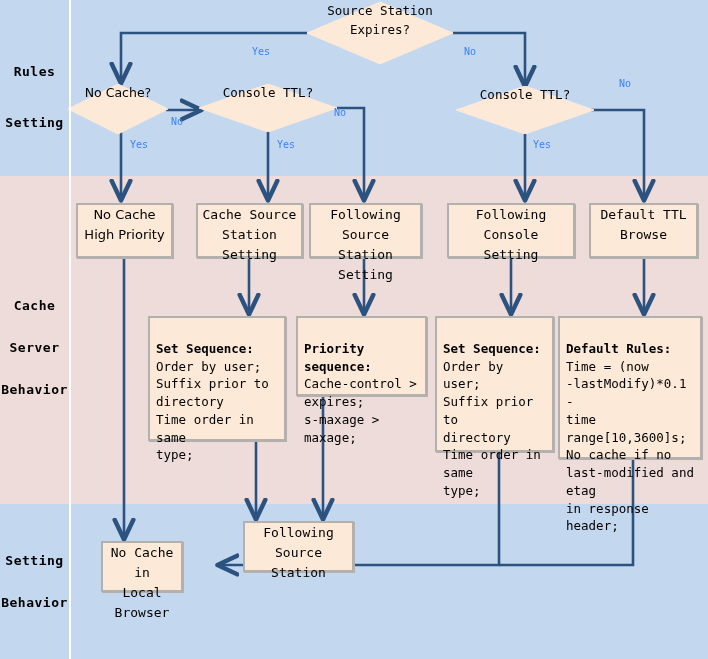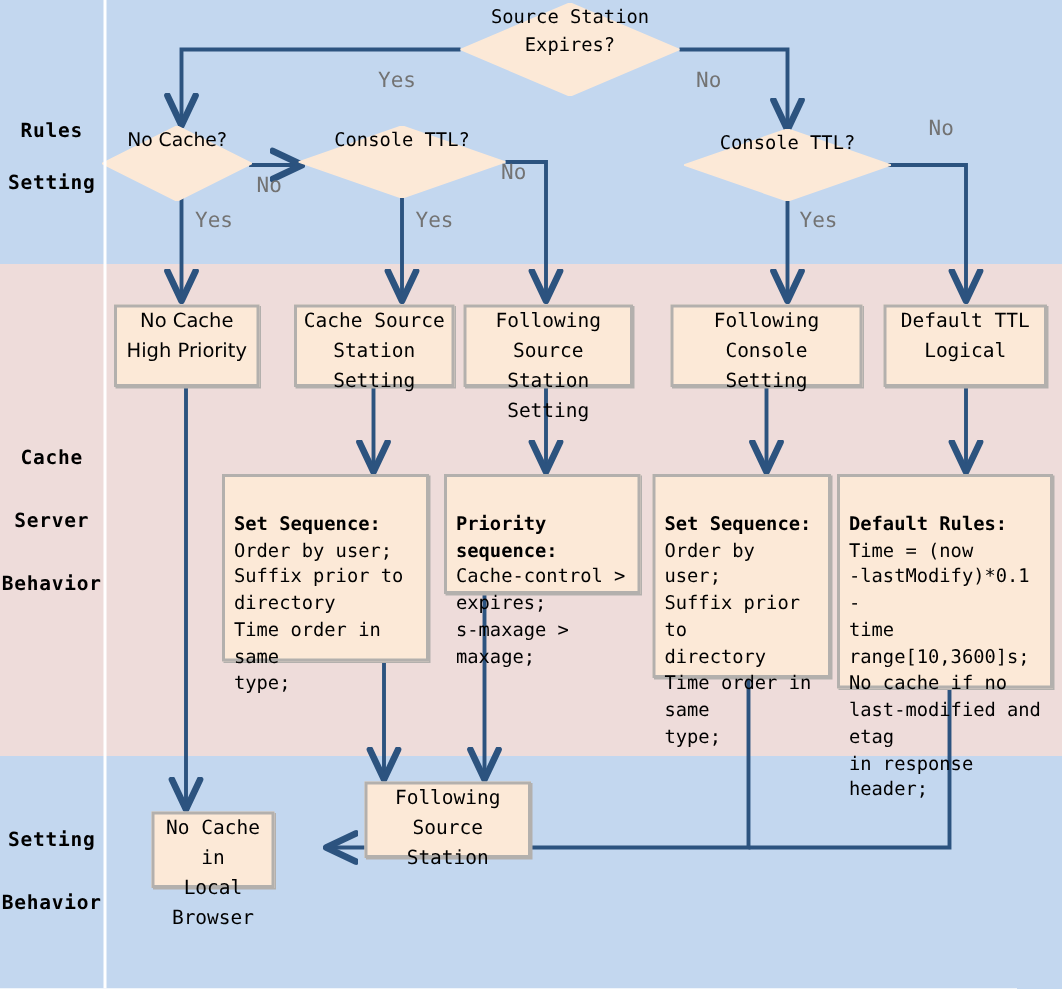--- a/index.html
+++ b/index.html
@@ -120,36 +120,36 @@
   }
   .diamond.sans .dia-text {
     font-family: "DejaVu Sans", sans-serif;
     font-size: 12.5px;
   }
 
   .edge-label {
     position: absolute;
     z-index: 5;
     font-family: "DejaVu Sans Mono", monospace;
-    font-size: 14px;
-    color: #737373;
+    font-size: 10px;
+    color: #3b82f6;
   }
 </style>
 </head>
 <body>
 
 <div id="canvas">
 
   <div class="band" id="band-rules"></div>
   <div class="band" id="band-cache"></div>
   <div class="band" id="band-browse"></div>
 
   <div id="lane-divider"></div>
 
-  <div class="lane-label" style="top:80px;">Rules</div>
+  <div class="lane-label" style="top:64px;">Rules</div>
   <div class="lane-label" style="top:115px;">Setting</div>
 
   <div class="lane-label" style="top:298px;">Cache</div>
   <div class="lane-label" style="top:340px;">Server</div>
   <div class="lane-label" style="top:382px;">Behavior</div>
 
   <div class="lane-label" style="top:553px;">Setting</div>
   <div class="lane-label" style="top:595px;">Behavior</div>
 
   <svg id="links" viewBox="0 0 708 659" xmlns="http://www.w3.org/2000/svg">
@@ -241,21 +241,21 @@
   <div class="node proc" style="left:196px; top:203px; width:107px; height:55px;">Cache Source
 Station Setting</div>
 
   <div class="node proc" style="left:309px; top:203px; width:113px; height:55px;">Following Source
 Station Setting</div>
 
   <div class="node proc" style="left:447px; top:203px; width:128px; height:55px;">Following Console
 Setting</div>
 
   <div class="node proc" style="left:589px; top:203px; width:109px; height:55px;">Default TTL
-Logical</div>
+Browse</div>
 
   <div class="node note" style="left:148px; top:316px; width:138px; height:125px;">
     <div>
       <span class="hd">Set Sequence:</span><span>Order by user;
 Suffix prior to
 directory
 Time order in same
 type;</span>
     </div>
   </div>

